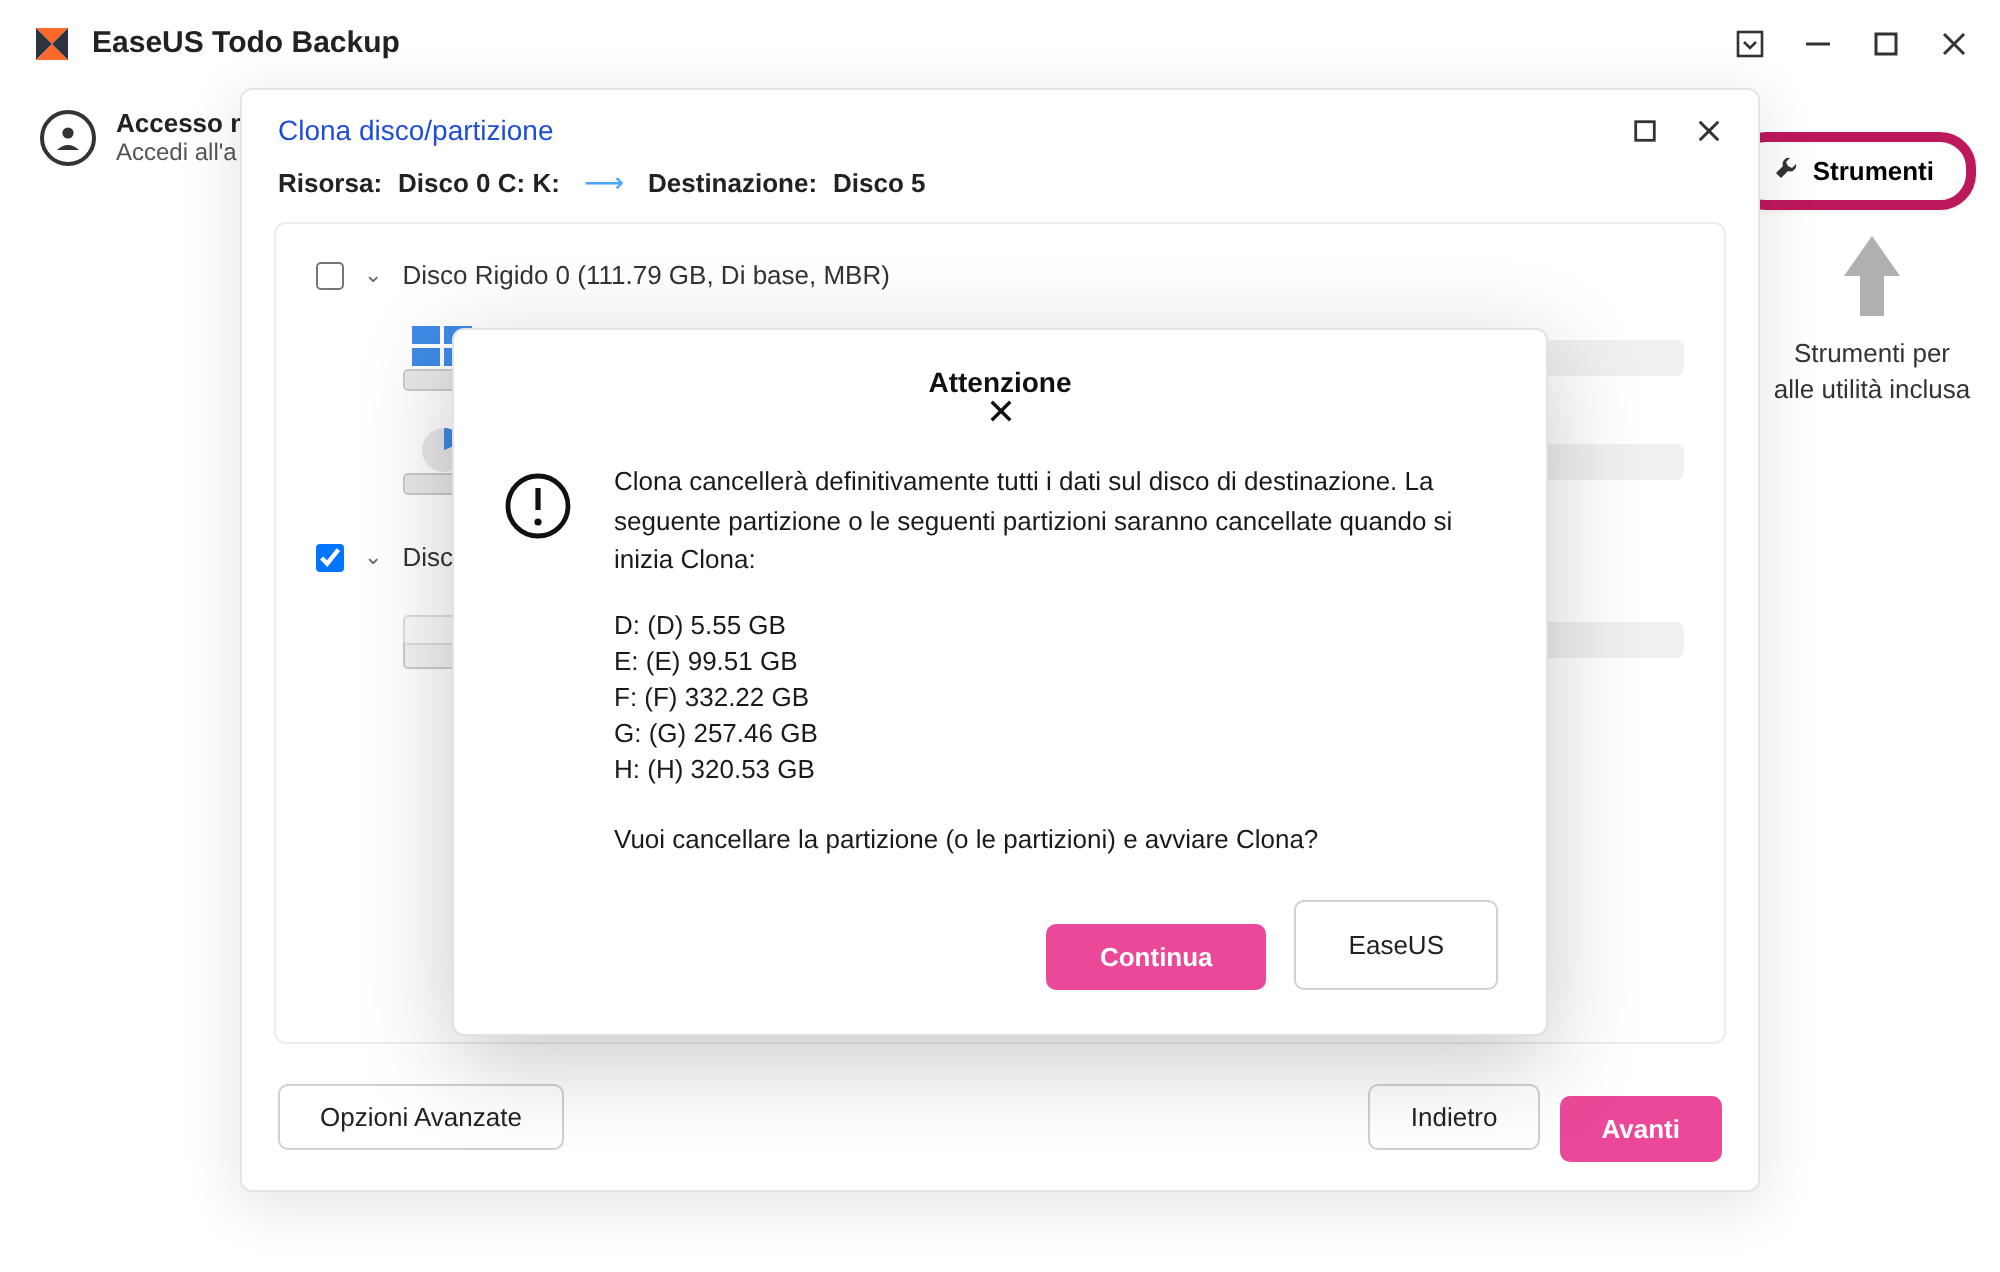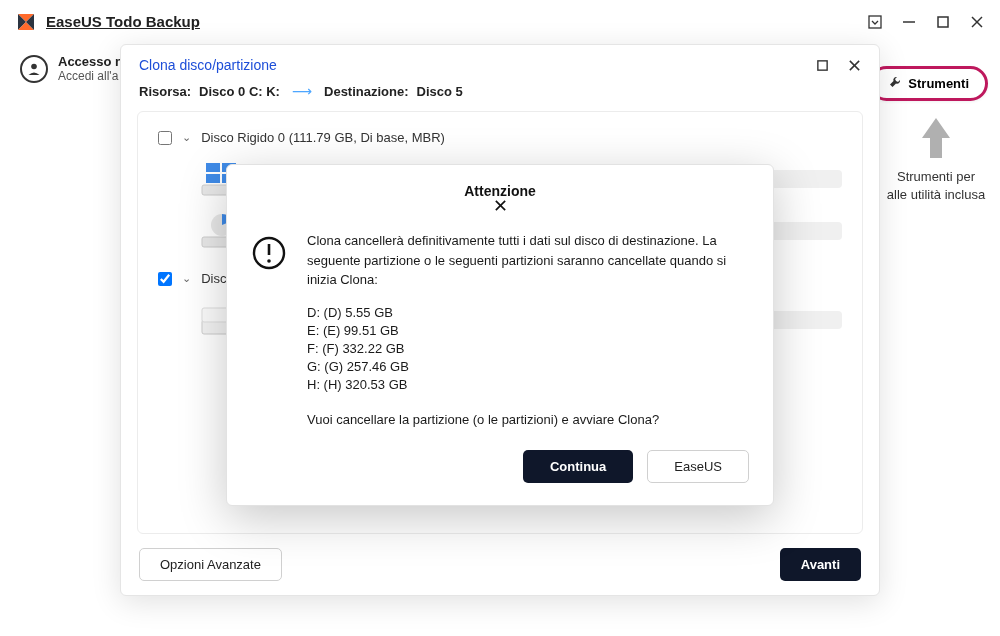--- a/index.html
+++ b/index.html
@@ -2,33 +2,33 @@
 <html><head>
 <meta charset="utf-8">
 <style>
 * { margin: 0; padding: 0; box-sizing: border-box; font-family: -apple-system, BlinkMacSystemFont, "Segoe UI", Arial, sans-serif; }
 body { width: 1000px; height: 636px; background: #fff; position: relative; overflow: hidden; }
 
 
 .titlebar { height: 44px; display: flex; align-items: center; padding: 0 16px; border-bottom: 1px solid transparent; }
 .app-logo { width: 20px; height: 20px; margin-right: 10px; position: relative; }
 .app-logo svg { width: 20px; height: 20px; }
-.app-title { font-size: 15px; font-weight: 600; color: #222; flex: 1; text-decoration: underline; }
+.app-title { font-size: 15px; font-weight: 600; color: #222; flex: 1; }
 .title-controls { display: flex; gap: 20px; align-items: center; }
 .win-btn { width: 14px; height: 14px; display: flex; align-items: center; justify-content: center; cursor: pointer; }
 
 
 .account-row { display: flex; align-items: center; padding: 10px 20px; gap: 10px; }
 .avatar-circle { width: 28px; height: 28px; border: 2px solid #333; border-radius: 50%; display: flex; align-items: center; justify-content: center; }
 .avatar-inner { width: 14px; height: 14px; }
 .account-text .line1 { font-size: 13px; font-weight: 600; color: #222; }
 .account-text .line2 { font-size: 12px; color: #555; }
 
 
-.tools-btn { position: absolute; top: 66px; right: 12px; background: #fff; border: 3px solid #be185d; border-radius: 18px; padding: 6px 16px; font-size: 13px; font-weight: 600; display: flex; align-items: center; gap: 6px; cursor: pointer; box-shadow: 0 1px 3px rgba(0,0,0,0.06); text-align: right; }
+.tools-btn { position: absolute; top: 66px; right: 12px; background: #fff; border: 5px solid #be185d; border-radius: 18px; padding: 6px 16px; font-size: 13px; font-weight: 600; display: flex; align-items: center; gap: 6px; cursor: pointer; box-shadow: 0 1px 3px rgba(0,0,0,0.06); text-align: right; }
 
 
 .right-hint { position: absolute; top: 116px; right: 14px; width: 100px; text-align: center; }
 .right-hint .arrow-up { width: 36px; height: 44px; margin: 0 auto 8px; }
 .right-hint .hint-text { font-size: 13px; color: #333; line-height: 1.4; }
 
 
 .clone-window { position: absolute; top: 44px; left: 120px; right: 120px; bottom: 40px; background: #fff; border: 1px solid #e5e5e5; border-radius: 6px; box-shadow: 0 6px 30px rgba(0,0,0,0.12); display: flex; flex-direction: column; }
 .clone-header { padding: 12px 18px 10px; display: flex; align-items: center; }
 .clone-title { font-size: 14px; font-weight: 400; color: #1d4ed8; flex: 1; }
@@ -43,21 +43,21 @@
 .disk-row input[type=checkbox] { width: 14px; height: 14px; }
 .chevron { font-size: 11px; color: #666; }
 .disk-visual-row { padding: 6px 20px 6px 60px; display: flex; align-items: center; gap: 20px; }
 .disk-icon { width: 48px; height: 40px; position: relative; }
 .usage-bar { flex: 1; height: 18px; background: #f0f0f0; border-radius: 4px; position: relative; overflow: hidden; }
 .usage-fill { position: absolute; left: 0; top: 0; bottom: 0; background: #cfe8ff; }
 
 .clone-footer { padding: 14px 18px; display: flex; align-items: center; gap: 10px; }
 .btn { padding: 8px 20px; border-radius: 5px; font-size: 13px; cursor: pointer; border: 1px solid transparent; }
 .btn-outline { background: #fff; border-color: #d0d0d0; color: #222; }
-.btn-dark { background: #0f172a; color: #fff; font-weight: 600; }
+.btn-dark { background: #ec4899; color: #fff; font-weight: 600; margin-top: 12px; }
 .spacer { flex: 1; }
 
 
 .attention-modal { position: absolute; top: 164px; left: 226px; width: 548px; background: #fff; border: 1px solid #e2e2e2; border-radius: 6px; box-shadow: 0 12px 48px rgba(0,0,0,0.22); padding: 18px 24px 22px; z-index: 100; }
 .attention-header { display: flex; align-items: center; flex-direction: column; }
 .attention-title { font-size: 14px; font-weight: 700; color: #111; flex: 1; }
 .attention-close { cursor: pointer; font-size: 14px; }
 .attention-body { display: flex; gap: 20px; padding-top: 16px; }
 .warn-icon { width: 36px; height: 36px; flex-shrink: 0; margin-top: 4px; }
 .attention-text { font-size: 13px; color: #1a1a1a; line-height: 1.5; }
@@ -208,20 +208,21 @@
       </div>
       <div class="usage-bar">
           <div class="usage-fill" style="width:88%"></div>
         </div>
     </div>
   </div>
 
   <div class="clone-footer">
     <button class="btn btn-outline">Opzioni Avanzate</button>
     <div class="spacer"></div>
+    <button class="btn btn-outline">Indietro</button>
     <button class="btn btn-dark">Avanti</button>
   </div>
 </div>
 
 <div class="attention-modal">
   <div class="attention-header">
     <div class="attention-title">Attenzione</div>
     <div class="attention-close">
       <svg width="13" height="13" viewBox="0 0 14 14">
           <line x1="2" y1="2" x2="12" y2="12" stroke="#111" stroke-width="1.8"></line>

